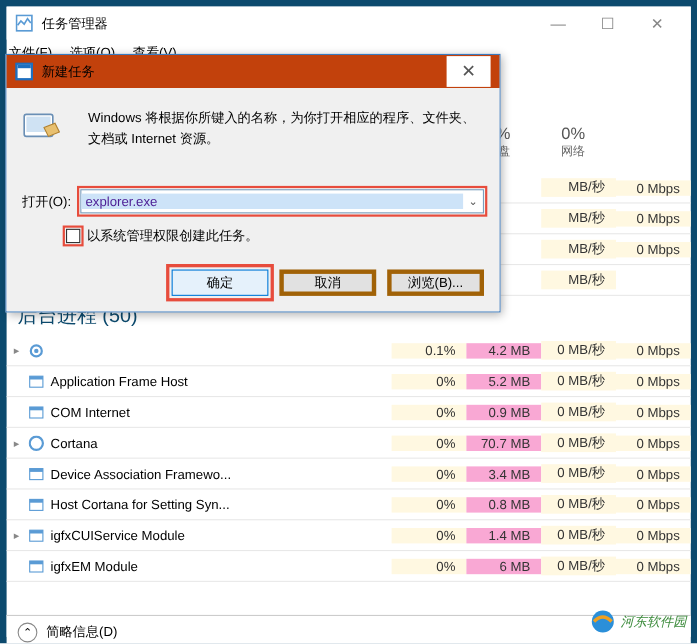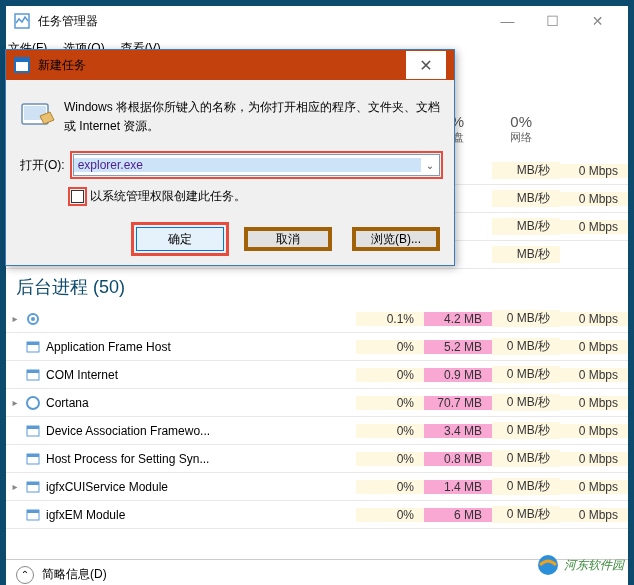--- a/index.html
+++ b/index.html
@@ -31,31 +31,31 @@
 .cell.net{background:#fff8e1}
 .footer{position:absolute;bottom:0;left:0;right:0;height:30px;border-top:1px solid #ccc;display:flex;align-items:center;padding:0 10px;background:#fff}
 .footer .chev{width:18px;height:18px;border:1px solid #888;border-radius:50%;display:flex;align-items:center;justify-content:center;margin-right:8px;font-size:10px}
 
 .dialog{position:absolute;top:49px;left:5px;width:450px;background:#f0f0f0;border:1px solid #3a7bbf;box-shadow:2px 2px 8px rgba(0,0,0,.3);z-index:10}
 .dlg-title{height:30px;background:#c2410c;display:flex;align-items:center;padding:0 8px}
 .dlg-title .ico{width:16px;height:16px;background:#1e6fbf;margin-right:8px}
 .dlg-title .txt{flex:1;color:#000}
 .dlg-close{width:40px;height:28px;background:#fff;display:flex;align-items:center;justify-content:center;font-size:16px;color:#555}
 .dlg-body{padding:18px 14px 14px;background:#f0f0f0}
-.dlg-msg{display:flex;gap:8px;margin-bottom:18px}
+.dlg-msg{display:flex;gap:24px;margin-bottom:36px}
 .dlg-msg .run-icon{width:36px;height:36px;flex-shrink:0}
 .dlg-msg .txt{color:#000;line-height:1.6}
 .dlg-input-row{display:flex;align-items:center;gap:8px;margin-bottom:12px}
 .dlg-input-row label{color:#000}
 .dlg-combo{flex:1;height:22px;border:1px solid #7a9ebd;background:#fff;display:flex;align-items:center;position:relative;outline:2px solid #e74c3c;outline-offset:1px}
 .dlg-combo .val{flex:1;padding:0 4px;color:#4c1d95;background:#cde3f8}
 .dlg-combo .dd{width:18px;text-align:center;color:#555;font-size:10px}
-.dlg-check{display:flex;align-items:center;gap:6px;margin-left:51px;margin-bottom:22px}
+.dlg-check{display:flex;align-items:center;gap:6px;margin-left:40px;margin-bottom:22px}
 .dlg-check .box{width:13px;height:13px;border:1px solid #333;background:#fff;outline:2px solid #e74c3c;outline-offset:1px}
-.dlg-buttons{display:flex;gap:20px;justify-content:flex-end}
+.dlg-buttons{display:flex;gap:10px;justify-content:flex-end}
 .dlg-btn{width:88px;height:24px;border:4px solid #a16207;background:#e1e1e1;display:flex;align-items:center;justify-content:center;color:#000}
 .dlg-btn.ok{outline:3px solid #e74c3c;outline-offset:2px;border:1px solid #0078d7;background:#e5f1fb}
 .watermark{position:absolute;bottom:8px;right:10px;font-size:16px;color:#3a8a3a;font-style:italic;z-index:5;display:flex;align-items:center;gap:4px}
 .watermark .logo{width:24px;height:24px}
 .app-ico{width:14px;height:14px}
 </style>
 </head>
 <body>
 
 <div class="main-window">
@@ -203,21 +203,21 @@
             <div class="cell net">0 Mbps</div>
           </div>
           <div class="row">
             <div class="exp"></div>
             <div class="ico">
               <svg class="app-ico" viewBox="0 0 14 14">
                 <rect x="1" y="2" width="12" height="10" fill="#fff" stroke="#5a9bd5"></rect>
                 <rect x="1" y="2" width="12" height="3" fill="#5a9bd5"></rect>
               </svg>
             </div>
-            <div class="nm">Host Process for Setting Syn...</div>
+            <div class="nm">Host Cortana for Setting Syn...</div>
             <div class="cell cpu">0%</div>
             <div class="cell mem">0.8 MB</div>
             <div class="cell disk">0 MB/秒</div>
             <div class="cell net">0 Mbps</div>
           </div>
           <div class="row">
             <div class="exp">▸</div>
             <div class="ico">
               <svg class="app-ico" viewBox="0 0 14 14">
                 <rect x="1" y="2" width="12" height="10" fill="#fff" stroke="#5a9bd5"></rect>

